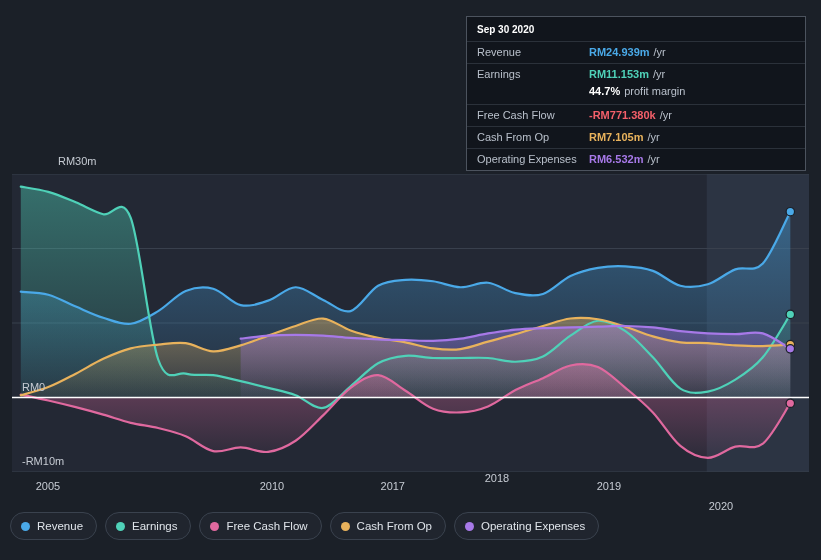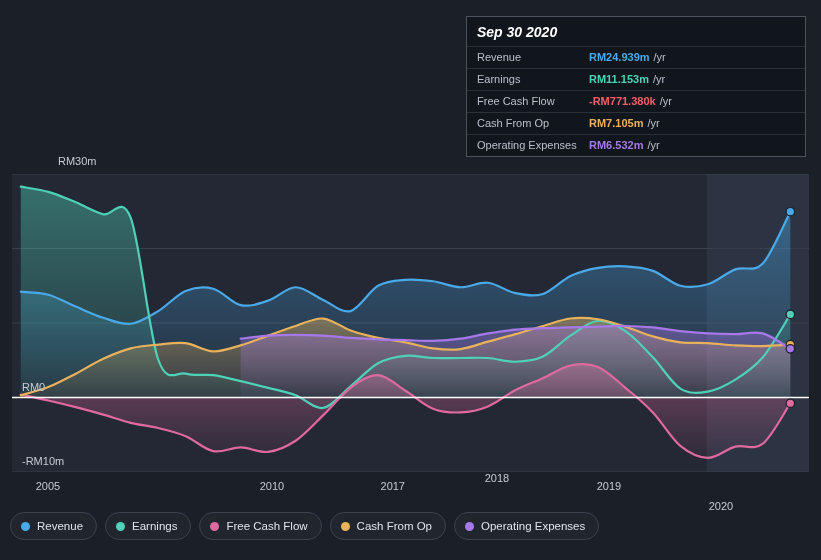--- a/index.html
+++ b/index.html
@@ -92,25 +92,24 @@
     position: absolute;
     left: 466px;
     top: 16px;
     width: 340px;
     background: #11151c;
     border: 1px solid #4c535e;
     box-sizing: border-box;
     padding: 0;
   }
   #tooltip-date {
-    font-size: 14px;
+    font-size: 10px;
     font-weight: bold;
     color: #ffffff;
     padding: 7px 10px 6px 10px;
-    font-style: italic;
   }
   .tt-row {
     display: flex;
     align-items: center;
     padding: 4px 10px;
     border-top: 1px solid #2b313a;
     font-size: 11px;
     line-height: 13px;
   }
   .tt-name {
@@ -210,20 +209,24 @@
       <span class="tt-name">Revenue</span>
       <span class="tt-val" style="color:#4aa9e8">RM24.939m</span>
       <span class="tt-unit">/yr</span>
     </div>
 
     <div class="tt-row">
       <span class="tt-name">Earnings</span>
       <span class="tt-val" style="color:#4fd1b8">RM11.153m</span>
       <span class="tt-unit">/yr</span>
     </div>
+    <div class="tt-row sub">
+      <span class="tt-sub-val">44.7%</span>
+      <span class="tt-unit">profit margin</span>
+    </div>
 
     <div class="tt-row">
       <span class="tt-name">Free Cash Flow</span>
       <span class="tt-val" style="color:#f4606a">-RM771.380k</span>
       <span class="tt-unit">/yr</span>
     </div>
 
     <div class="tt-row">
       <span class="tt-name">Cash From Op</span>
       <span class="tt-val" style="color:#e8b25c">RM7.105m</span>

